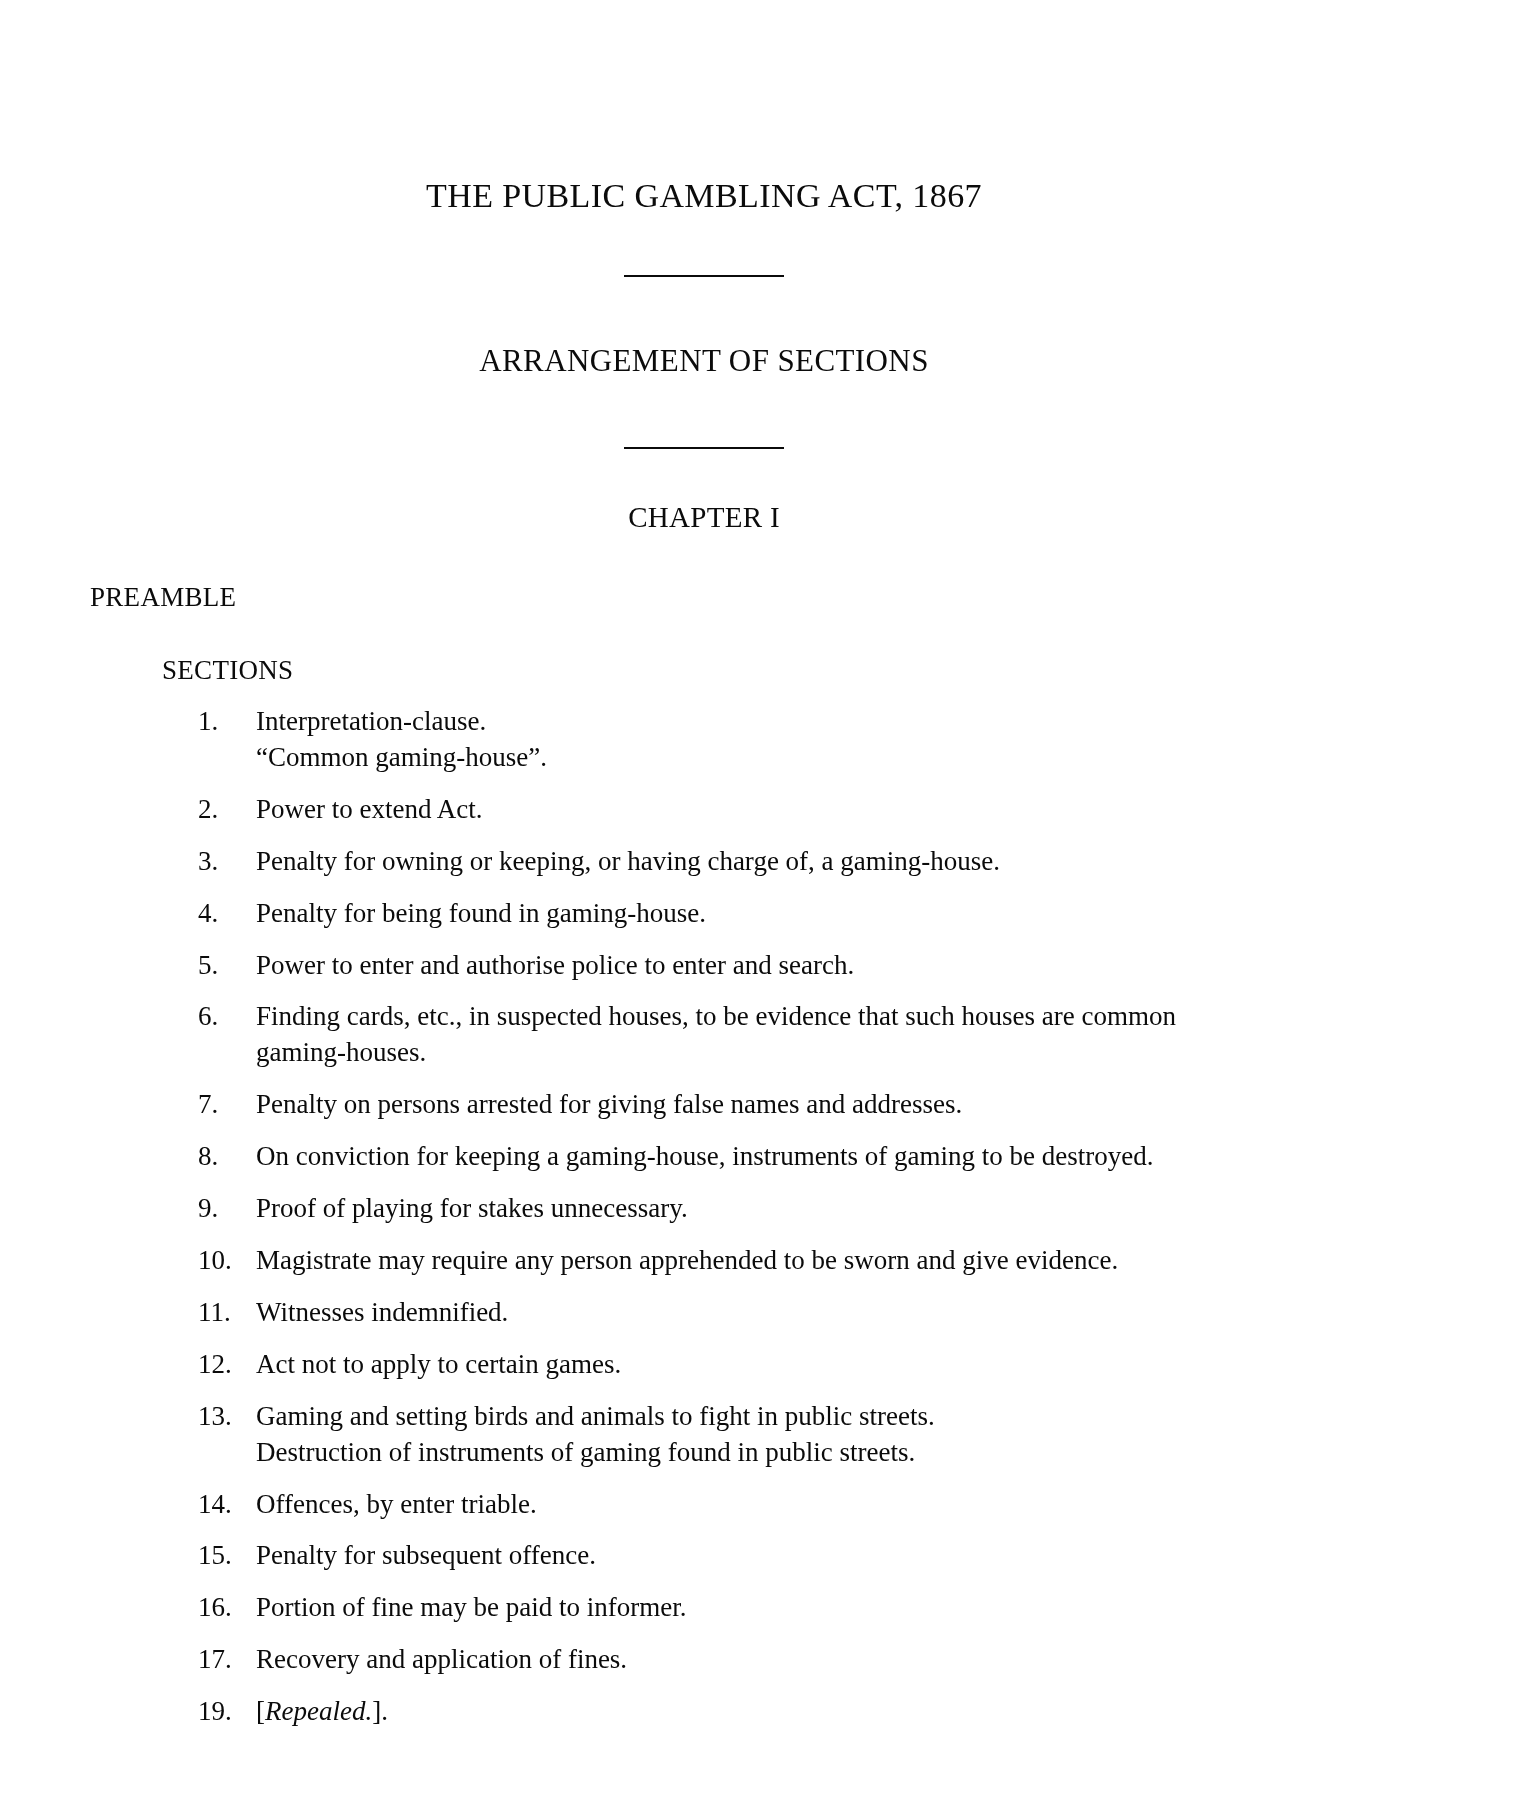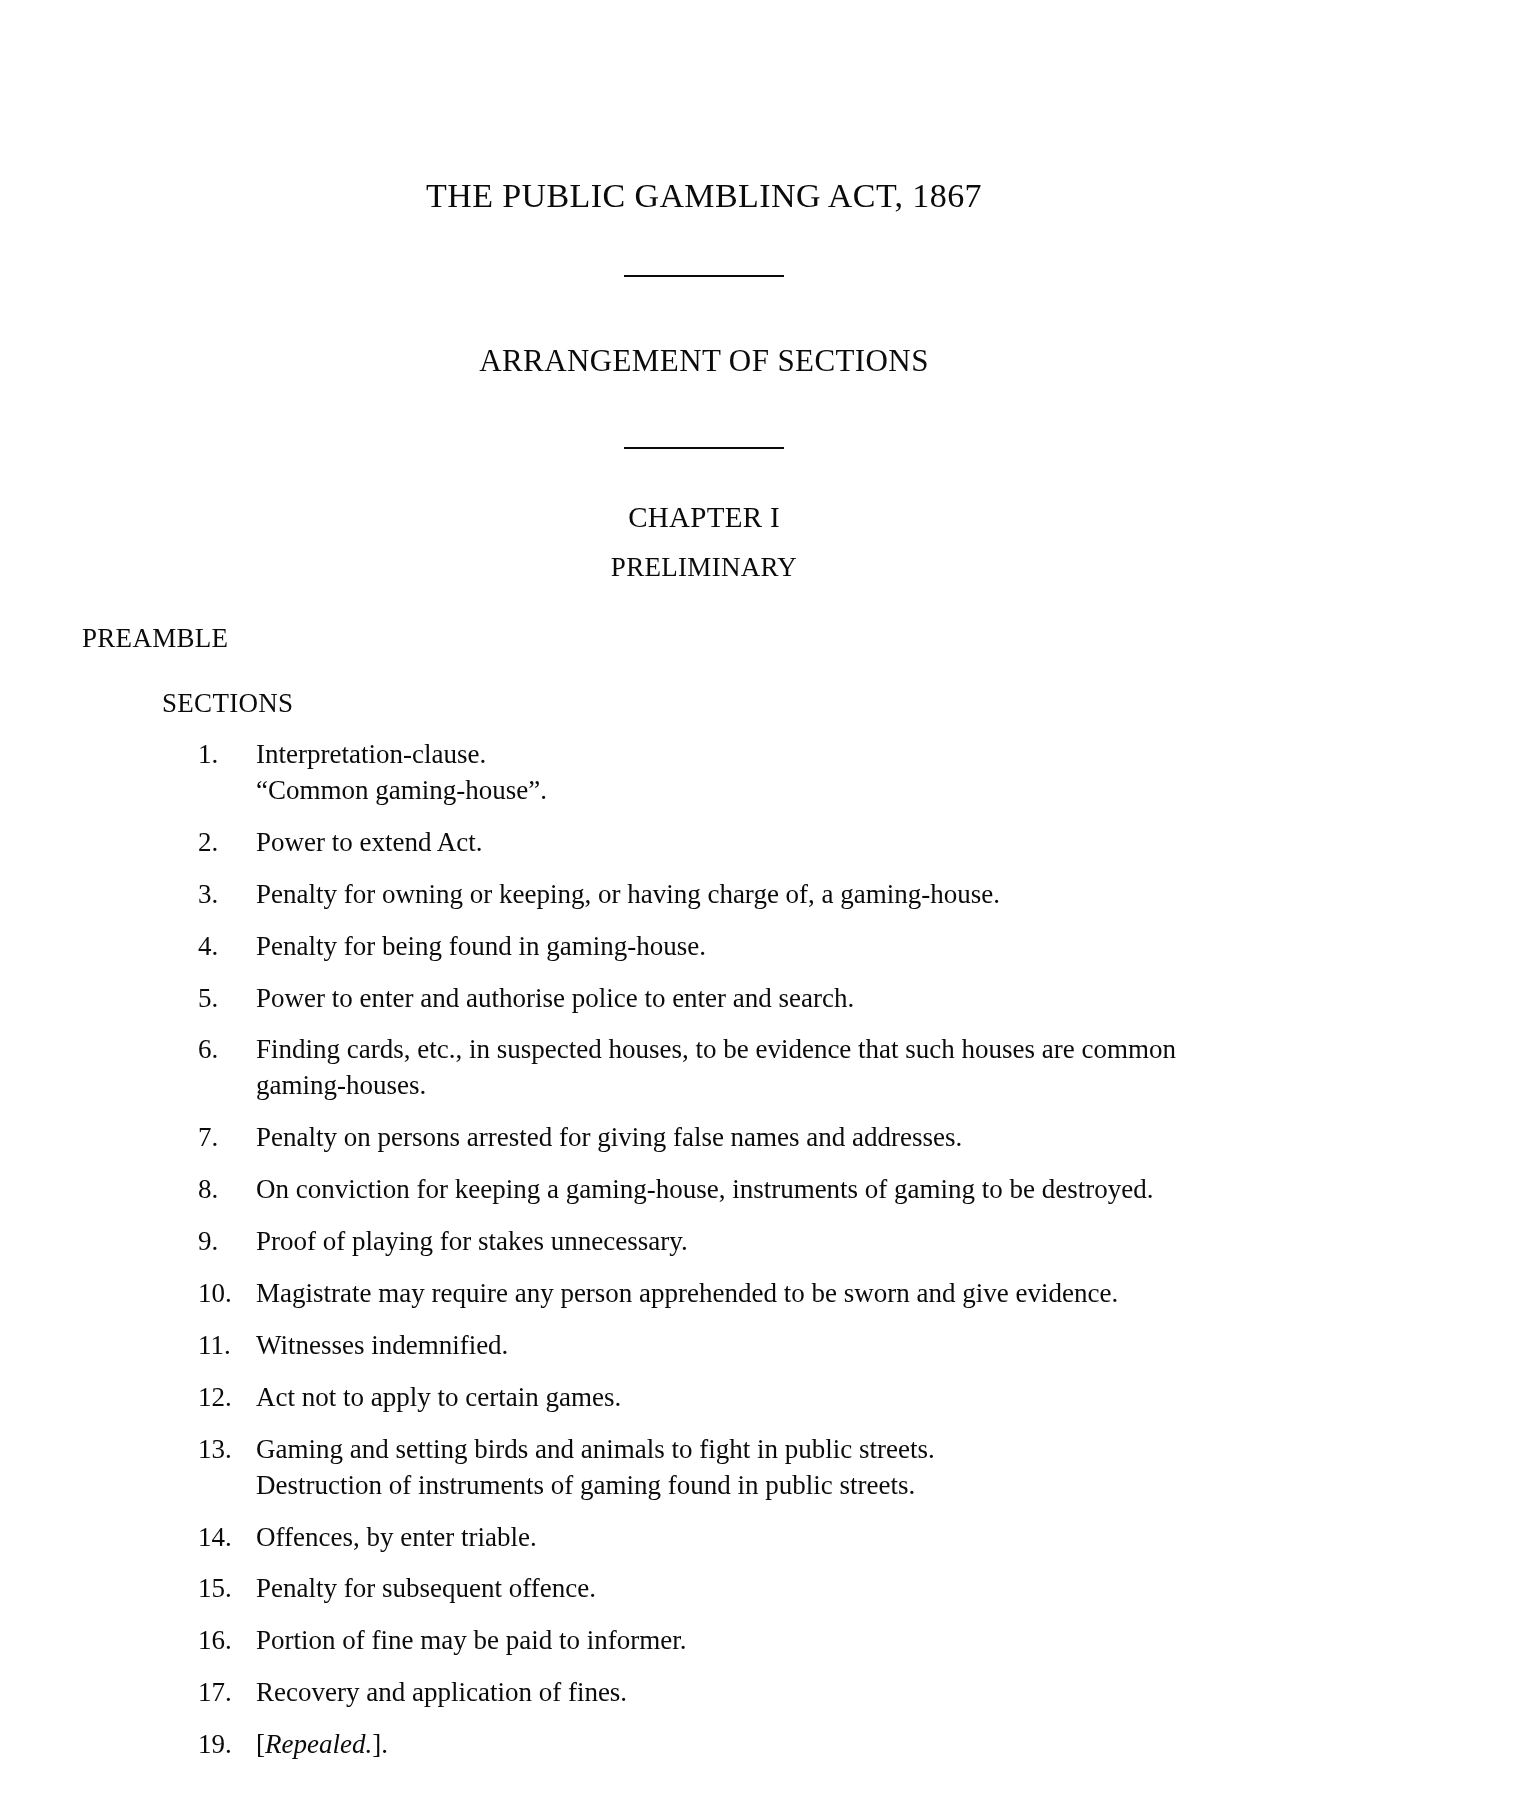--- a/index.html
+++ b/index.html
@@ -62,21 +62,21 @@
     font-variant: small-caps;
     font-size: 27px;
     letter-spacing: 0.3px;
   }
   .chapter-sub {
     text-align: center;
     margin: 0;
     padding-top: 18px;
   }
   .label-preamble {
-    margin: 4px;
+    margin: 12px;
     padding-top: 36px;
     padding-left: 78px;
   }
   .label-sections {
     margin: 4px;
     padding-top: 30px;
     padding-left: 158px;
   }
   .section-list {
     list-style: none;
@@ -125,23 +125,20 @@
   </div>
 
   <h2 class="arrangement">ARRANGEMENT OF SECTIONS</h2>
 
   <div class="rule-wrap">
     <div class="rule rule-2"></div>
   </div>
 
   <h3 class="chapter">CHAPTER I</h3>
 
-  <div class="chapter-sub">
-    <span class="smallcaps">PRELIMINARY</span>
-  </div>
 
   <div class="label-preamble">
     <span class="smallcaps">PREAMBLE</span>
   </div>
 
   <div class="label-sections">
     <span class="smallcaps">SECTIONS</span>
   </div>
 
   <ol class="section-list" id="section-list">

